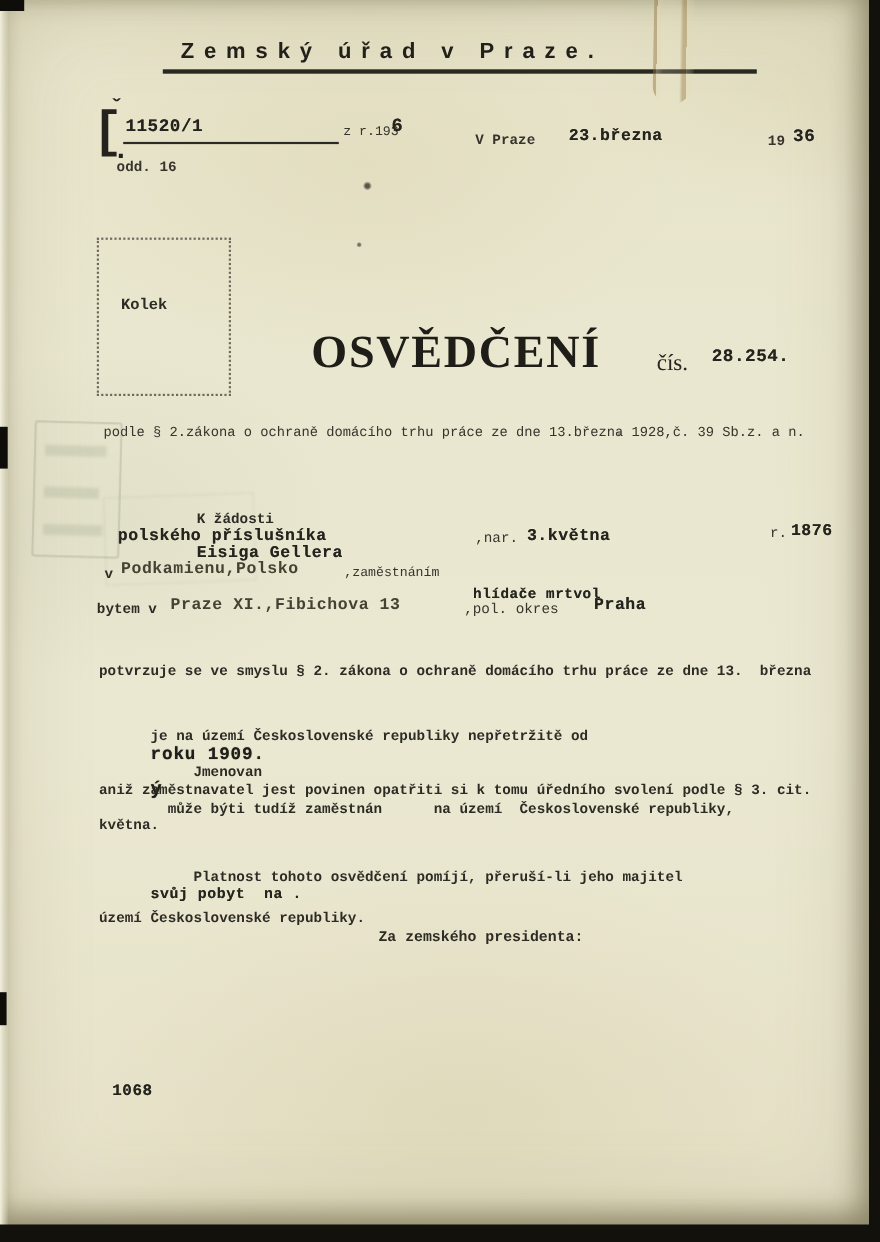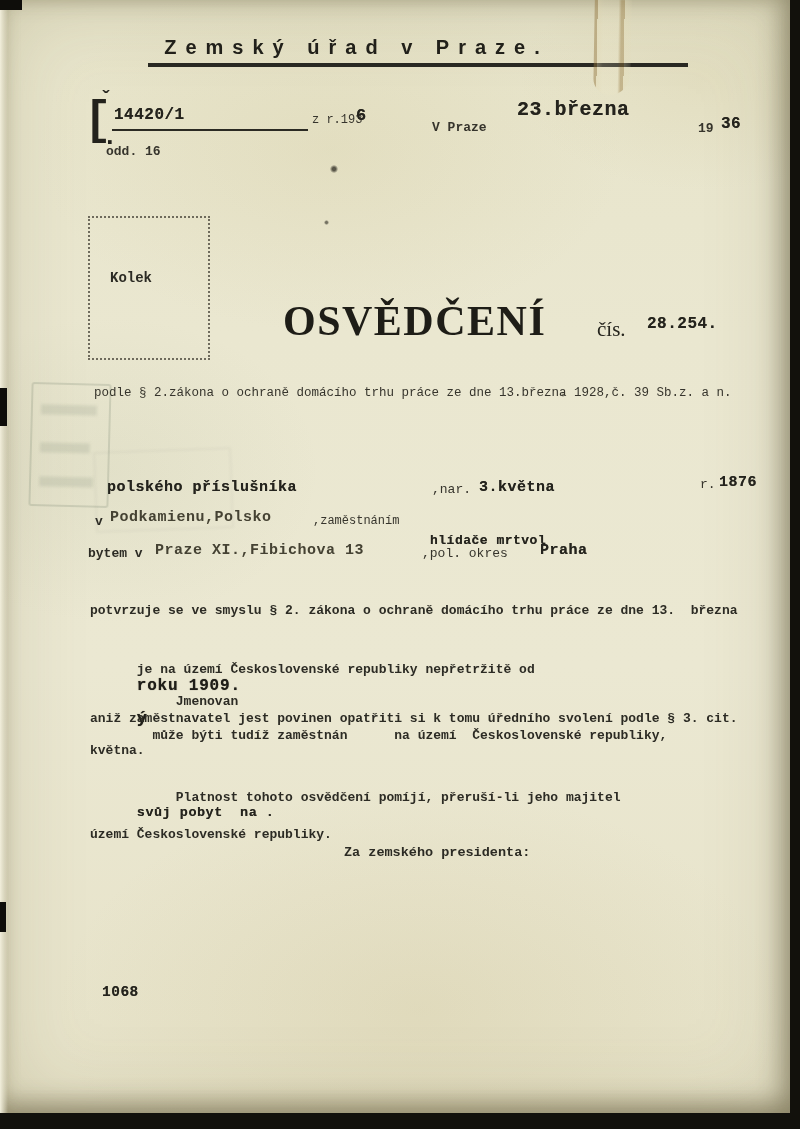--- a/index.html
+++ b/index.html
@@ -45,21 +45,21 @@
   .cislo-bracket { position:absolute; left:84px; top:98px; font-size:46px; line-height:1; font-weight:700; color:#23221c; }
   .cislo-dot { position:absolute; left:102px; top:122px; font-size:26px; font-weight:700; color:#23221c; }
 
   .ref-number { position:absolute; left:114px; top:106px; font-size:16px; }
   .ref-underline { position:absolute; left:112px; top:129px; width:196px; height:2px; background:#2b2a23; }
   .ref-yearprefix { position:absolute; left:312px; top:113px; font-size:12px; }
   .ref-yeardigit { position:absolute; left:356px; top:106px; font-size:17px; }
   .ref-dept { position:absolute; left:106px; top:144px; font-size:13px; font-weight:700; }
 
   .date-place { position:absolute; left:432px; top:120px; font-size:13px; font-weight:700; }
-  .date-value { position:absolute; left:517px; top:98px; font-size:20px; }
+  .date-value { position:absolute; left:517px; top:115px; font-size:15px; }
   .date-19 { position:absolute; left:698px; top:121px; font-size:13px; font-weight:700; }
   .date-36 { position:absolute; left:721px; top:115px; font-size:16px; }
 
   .kolek-box { position:absolute; left:88px; top:216px; width:118px; height:140px;
     border:2px dotted rgba(70,66,55,0.75); }
   .kolek-label { position:absolute; left:20px; top:52px; font-size:14px; font-weight:700; color:#2c2b24; }
 
   .title-main { position:absolute; left:283px; top:297px;
     font-family:"Liberation Serif","DejaVu Serif",serif;
     font-size:42px; font-weight:700; letter-spacing:1.5px; color:#1e1d17; }
@@ -95,41 +95,46 @@
 
 <div class="scan">
   <div class="paper">
 
     <div class="header-title">Zemský úřad v Praze.</div>
     <div class="header-rule"></div>
 
     <span class="cislo-caron">ˇ</span>
     <span class="cislo-bracket">[</span>
     <span class="cislo-dot">.</span>
-    <div class="ref-number typed">14420/1</div>
+    <div class="ref-number typed">11520/1</div>
     <div class="ref-underline"></div>
     <div class="ref-yearprefix print">z r.193</div>
     <div class="ref-yeardigit typed">6</div>
     <div class="ref-dept print">odd. 16</div>
 
     <div class="date-place print">V Praze</div>
     <div class="date-value typed">23.března</div>
     <div class="date-19 print">19</div>
     <div class="date-36 typed">36</div>
 
     <div class="kolek-box">
       <span class="kolek-label">Kolek</span>
     </div>
 
     <div class="title-main">OSVĚDČENÍ</div>
     <div class="title-cis">čís.</div>
     <div class="title-number typed">28.254.</div>
 
     <div class="line subtitle print">podle § 2.zákona o ochraně domácího trhu práce ze dne 13.března 1928,č. 39 Sb.z. a n.</div>
 
+    <div class="line" style="left:132px; top:449px; font-size:13px;">
+      <span class="print-bold">K žádosti</span>
+      <span style="display:inline-block; width:16px;"></span>
+      <span class="typed" style="font-size:15px;">Eisiga Gellera</span>
+    </div>
 
     <div class="line typed" style="left:107px; top:479px; font-size:15px;">polského příslušníka</div>
     <div class="line print" style="left:432px; top:482px; font-size:13px;">,nar.</div>
     <div class="line typed" style="left:479px; top:479px; font-size:15px;">3.května</div>
     <div class="line print" style="left:700px; top:477px; font-size:13px;">r.</div>
     <div class="line typed" style="left:719px; top:474px; font-size:15px;">1876</div>
 
     <div class="line print-bold" style="left:95px; top:514px; font-size:13px;">v</div>
     <div class="line typed-faded" style="left:110px; top:509px; font-size:15px;">Podkamienu,Polsko</div>
     <div class="line print" style="left:313px; top:514px; font-size:12px;">,zaměstnáním</div>

